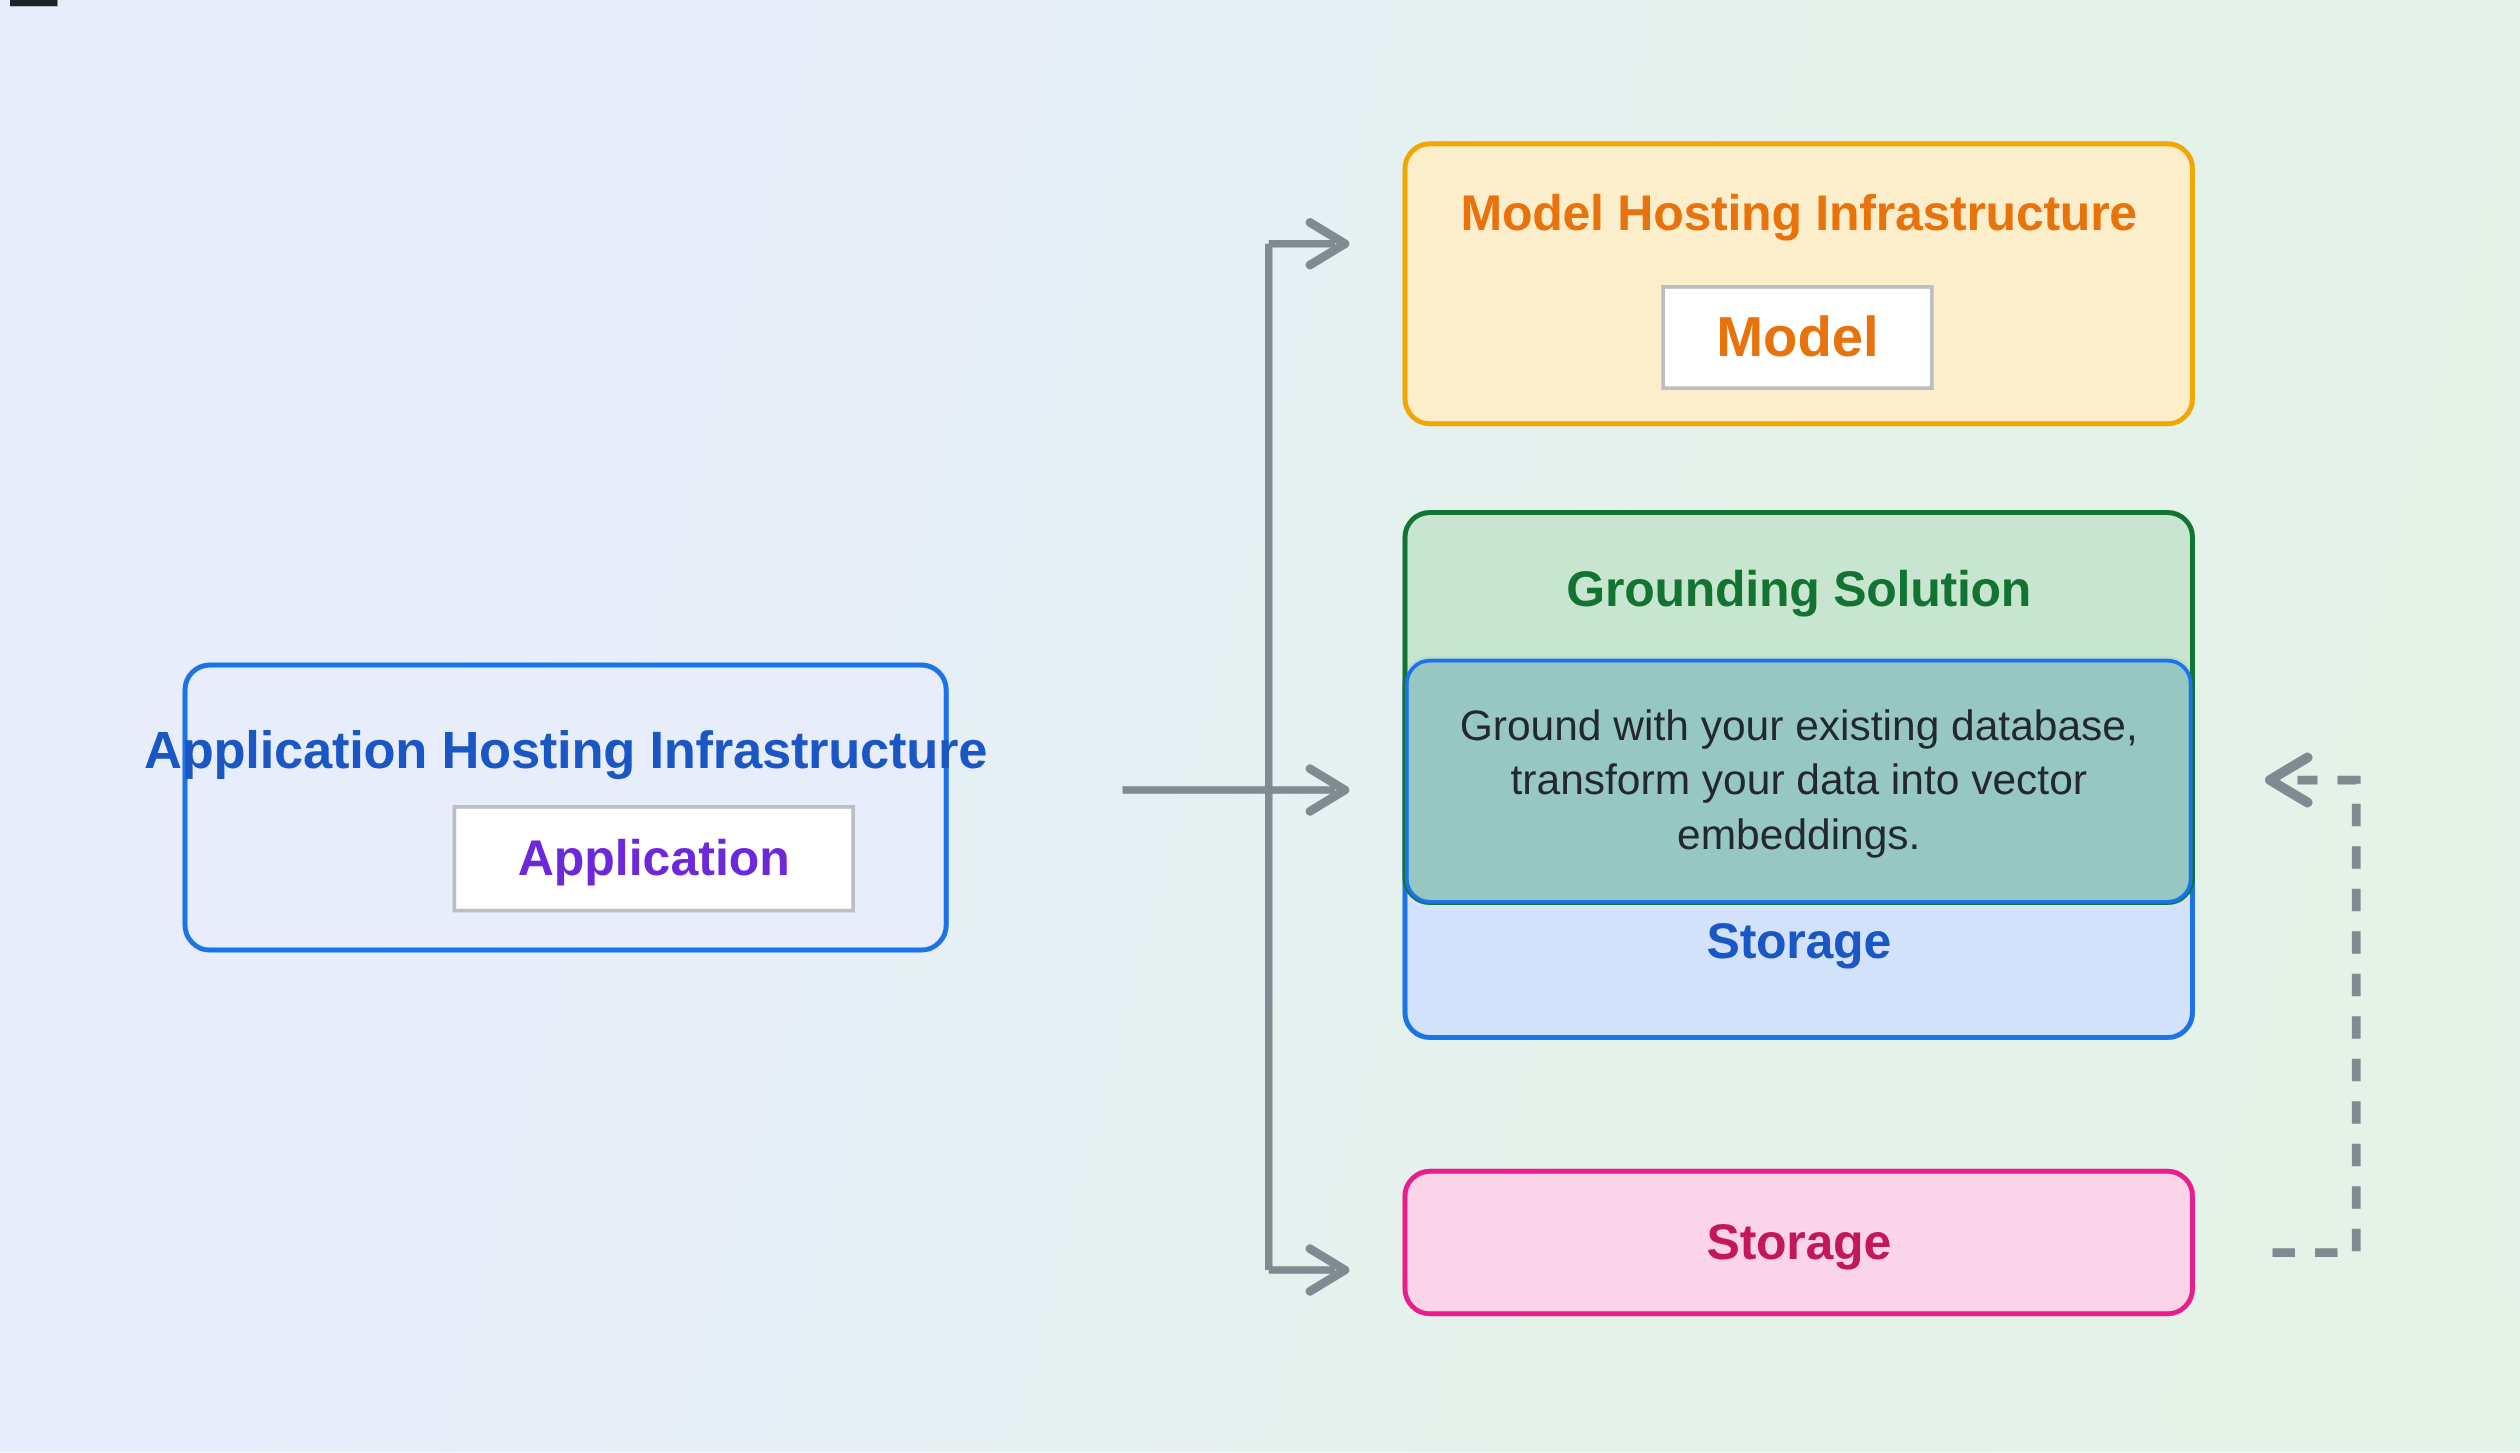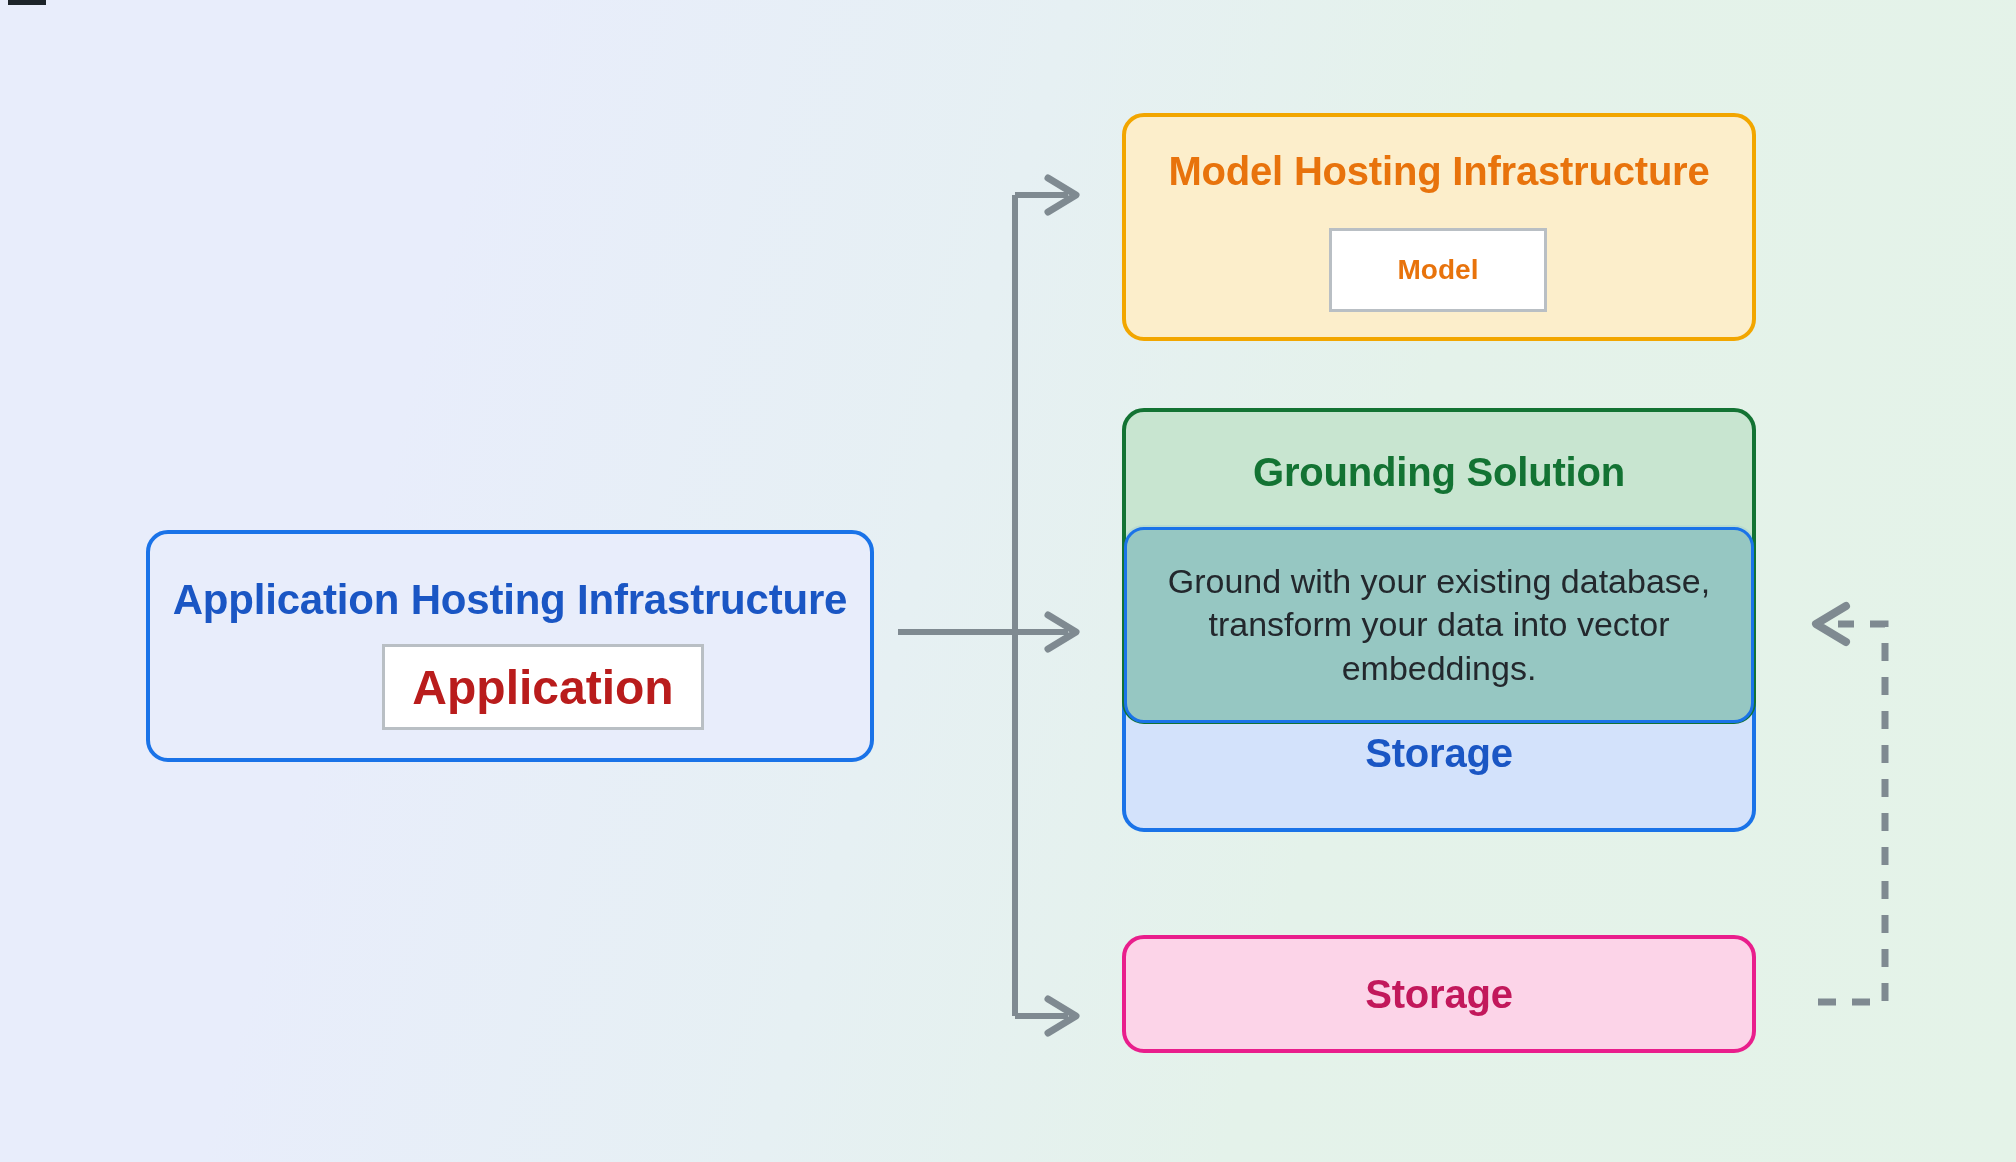--- a/index.html
+++ b/index.html
@@ -49,37 +49,37 @@
     display: flex;
     align-items: center;
     justify-content: center;
     font-weight: bold;
   }
 
   
   #app-host {
     left: 146px;
     top: 530px;
-    width: 728px;
+    width: 613px;
     height: 232px;
     background: #e8edfb;
     border: 4px solid #1a73e8;
   }
   #app-host .box-title {
     color: #1a56c4;
     font-size: 42px;
     margin-top: 42px;
   }
   #app-chip {
-    left: 382px;
+    left: 362px;
     top: 644px;
     width: 322px;
     height: 86px;
-    color: #b91c1c;
-    font-size: 48px;
+    color: #6d28d9;
+    font-size: 40px;
   }
 
   
   #model-host {
     left: 1122px;
     top: 113px;
     width: 634px;
     height: 228px;
     background: #fceecb;
     border: 4px solid #f2a600;
@@ -88,21 +88,21 @@
     color: #e8730c;
     font-size: 40px;
     margin-top: 32px;
   }
   #model-chip {
     left: 1329px;
     top: 228px;
     width: 218px;
     height: 84px;
     color: #e8730c;
-    font-size: 28px;
+    font-size: 45px;
   }
 
   
   #grounding {
     left: 1122px;
     top: 408px;
     width: 634px;
     height: 316px;
     background: rgba(197, 228, 205, 0.92);
     border: 4px solid #137333;

